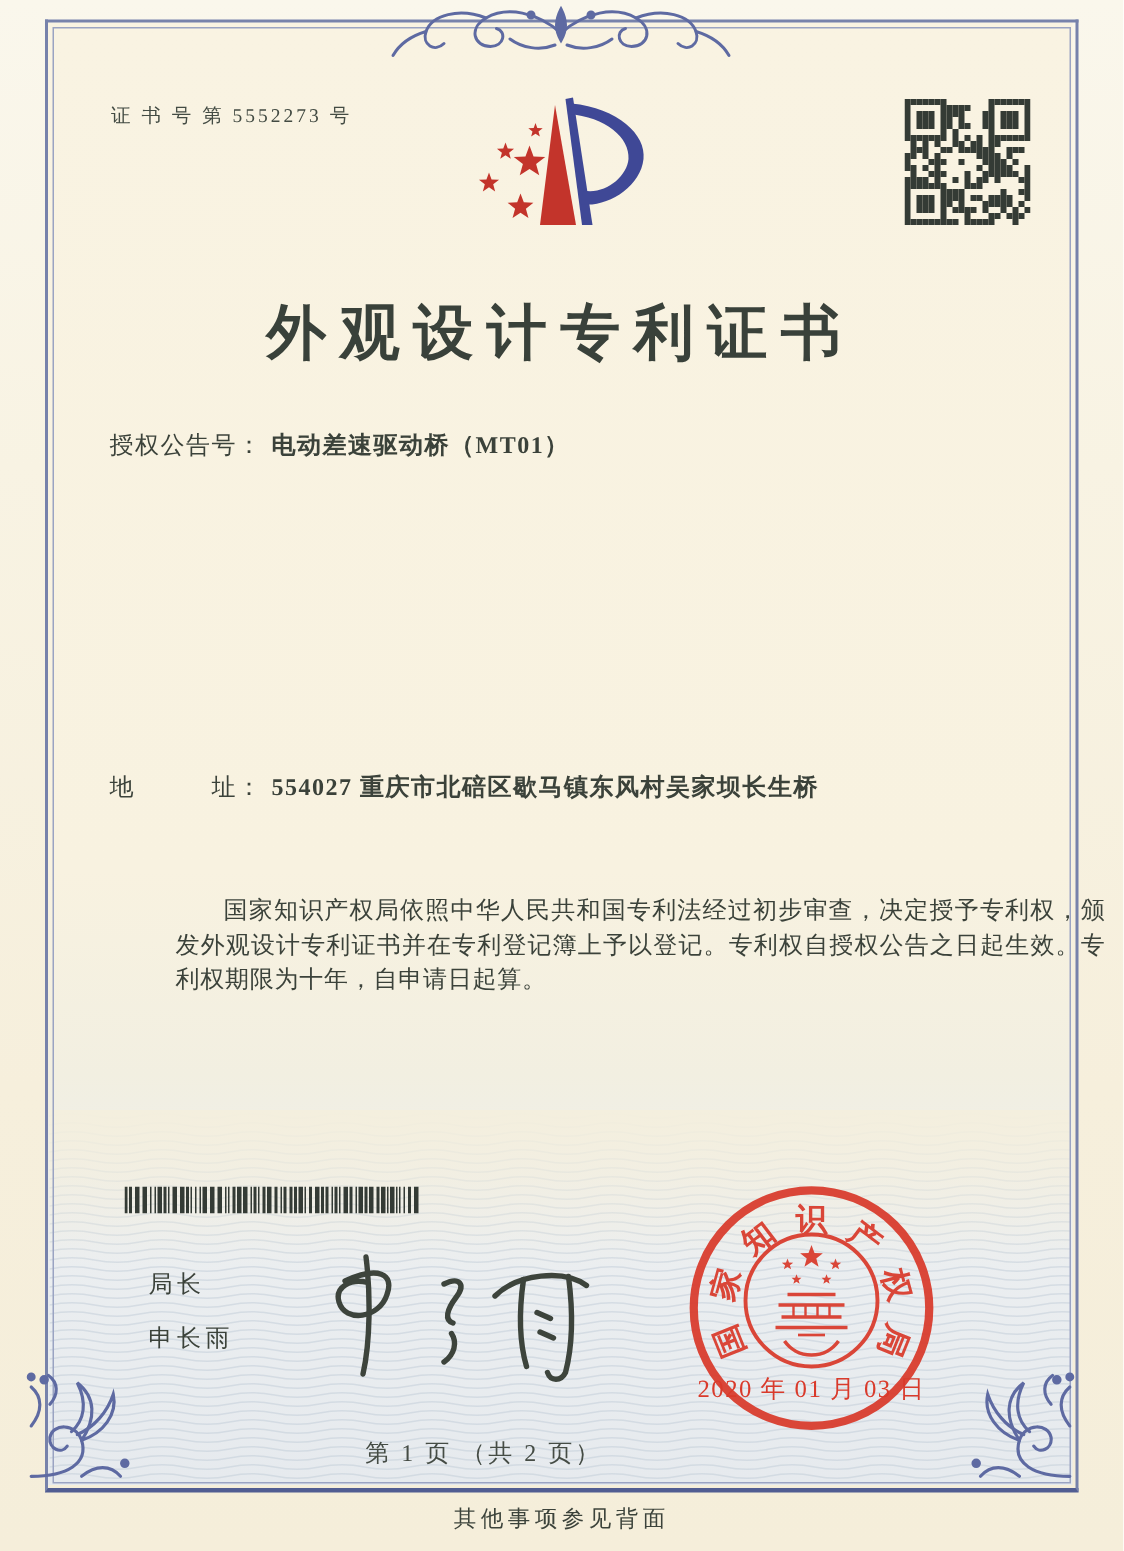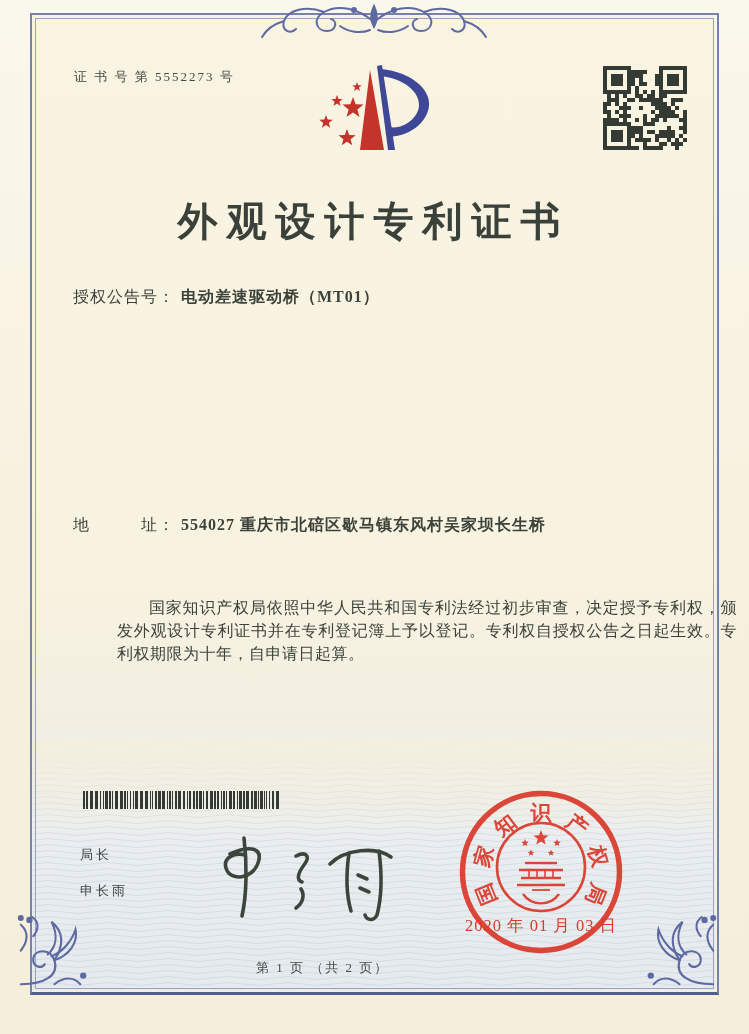--- a/index.html
+++ b/index.html
@@ -29,26 +29,26 @@
   .field{left:73px;font-size:16px;letter-spacing:1px;color:#3b423a;white-space:nowrap;}
   .field .fvalue{margin-left:6px;font-weight:bold;}
   .field2{left:379px;top:0;position:absolute;}
   .para{
     left:73px;width:620px;font-size:16px;line-height:23px;
     letter-spacing:0.5px;text-indent:2em;text-align:justify;color:#3b423a;margin-left:44px;
   }
   .waves-wrap{left:33px;top:740px;width:681px;height:249px;}
   .wave-fade{left:33px;top:740px;width:681px;height:105px;
     background:linear-gradient(180deg,#f4efde 0%,rgba(244,239,222,0) 100%);}
-  .director{left:80px;font-size:13px;letter-spacing:3px;color:#3b423a;}
+  .director{left:99px;font-size:16px;letter-spacing:3px;color:#3b423a;}
   .seal-date{
     left:455px;top:915px;width:172px;text-align:center;
     font-size:16.5px;color:#d93a2b;letter-spacing:1px;font-weight:500;
   }
-  .page-num{left:33px;top:959px;width:579px;text-align:center;font-size:13px;color:#454c45;letter-spacing:2px;}
+  .page-num{left:33px;top:959px;width:579px;text-align:center;font-size:16px;color:#454c45;letter-spacing:2px;}
   .back-note{left:0;top:1003px;width:749px;text-align:center;font-size:15px;letter-spacing:3px;color:#3c433b;}
   svg{display:block;}
 </style>
 </head>
 <body>
 
 <div class="page">
 
   <div class="abs cert-bg"></div>
 
@@ -517,14 +517,15 @@
       <path d="M95,60 C87,50 87,40 95,33"></path>
       <path d="M60,95 C50,87 40,87 33,95"></path>
       <path d="M82,45 C76,38 76,30 83,25"></path>
       <circle cx="86" cy="28" r="2.2" fill="#5e6aa2"></circle>
       <circle cx="30" cy="86" r="2.2" fill="#5e6aa2"></circle>
       <circle cx="95" cy="26" r="2" fill="#5e6aa2"></circle>
     </g>
   </svg>
 
   <div class="abs page-num">第 1 页 （共 2 页）</div>
+  <div class="abs back-note">其他事项参见背面</div>
 
 </div>
 
 </body></html>

